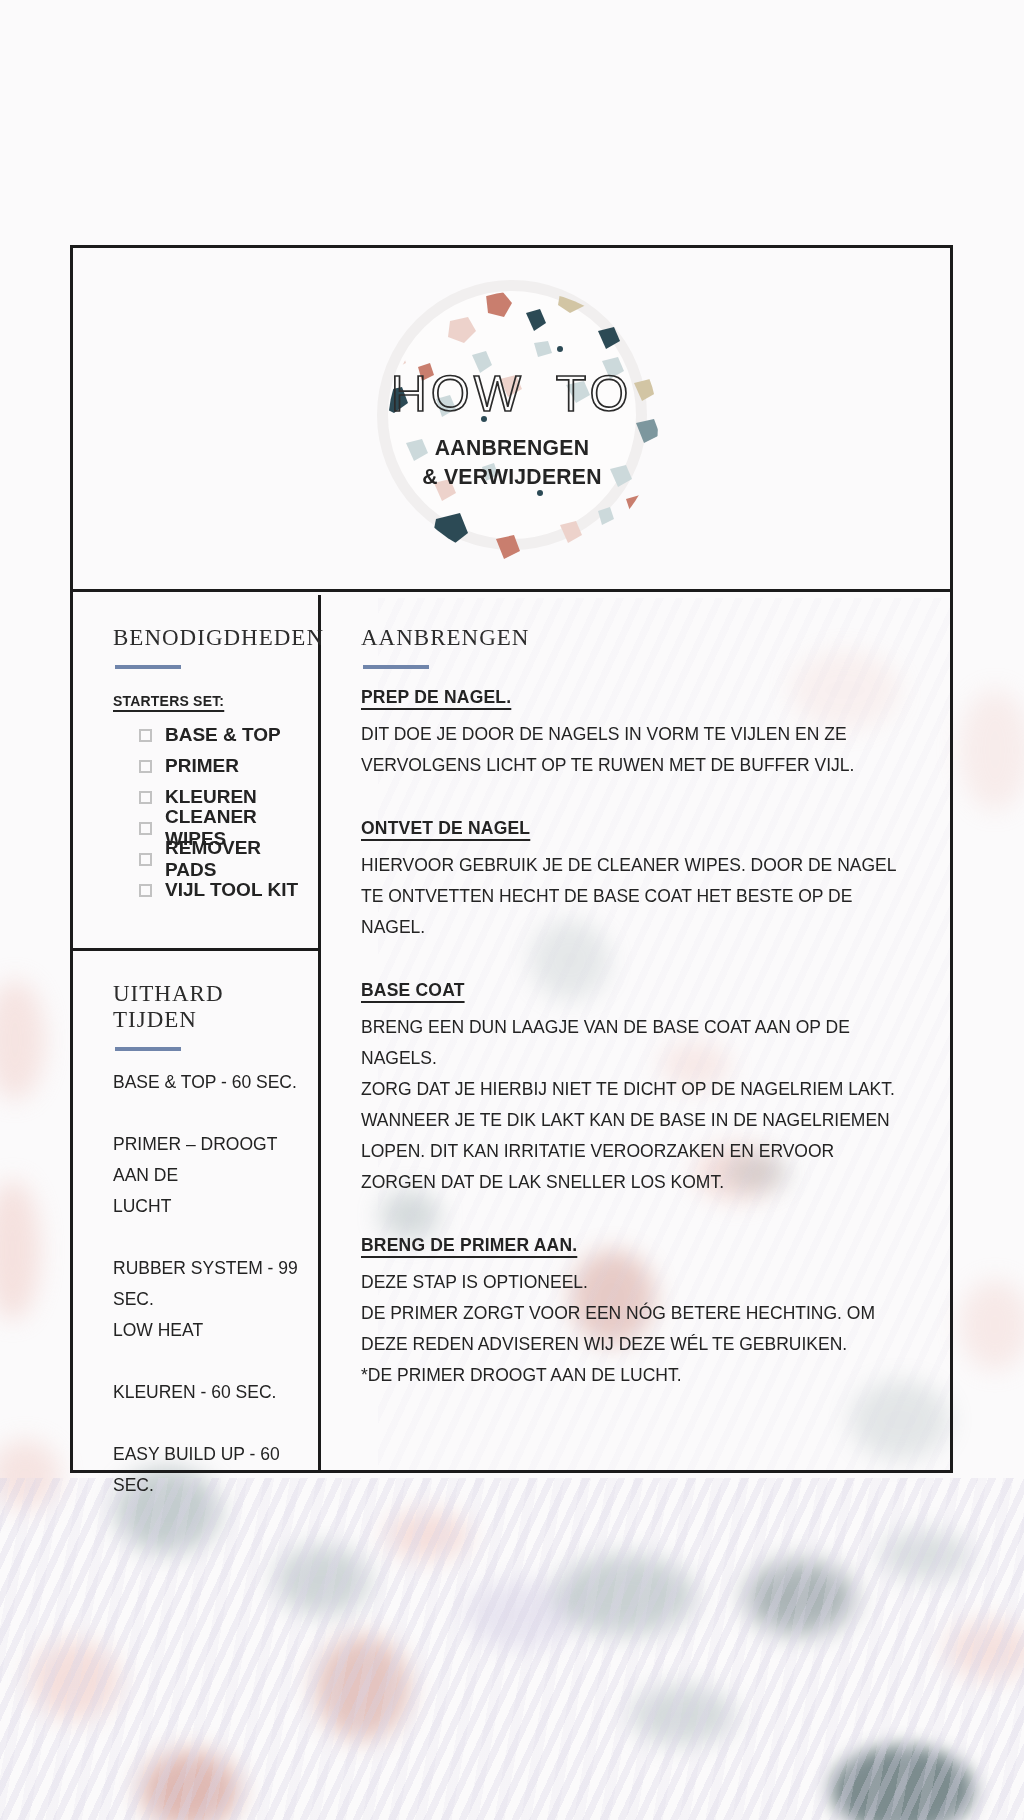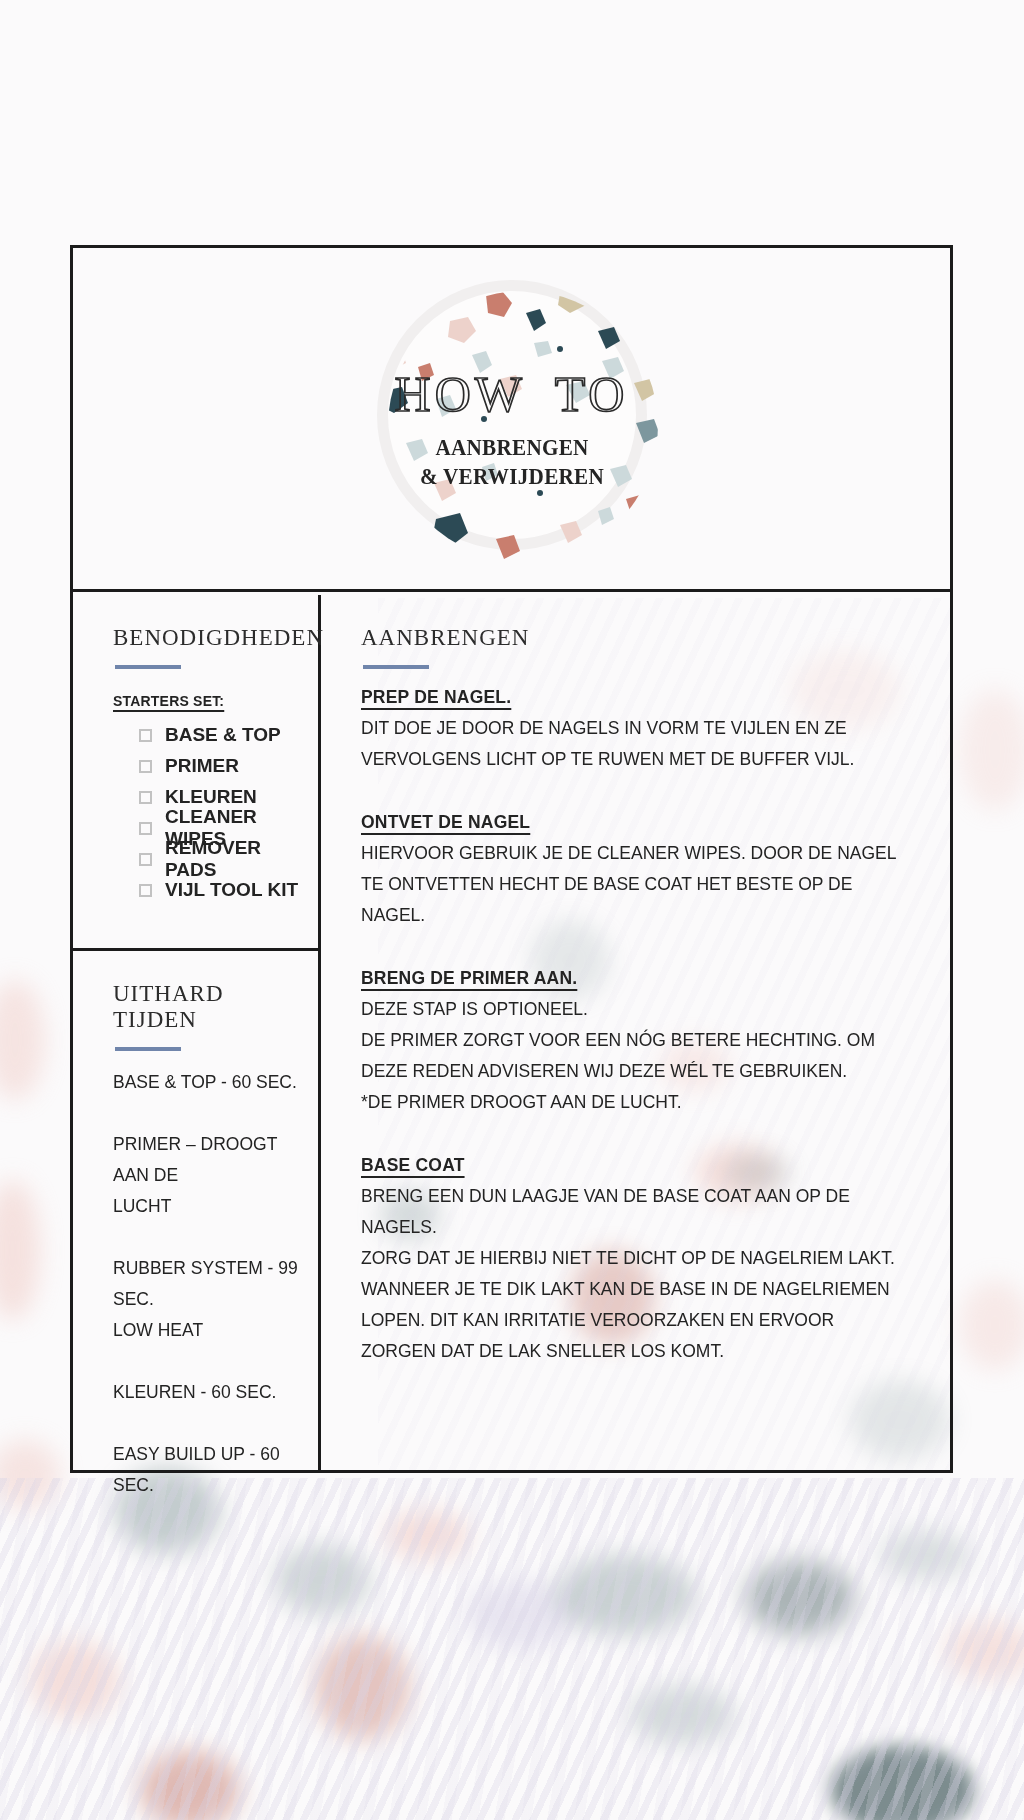--- a/index.html
+++ b/index.html
@@ -28,21 +28,21 @@
     background:repeating-linear-gradient(115deg, rgba(214,209,228,.25) 0 7px, rgba(255,255,255,0) 7px 18px);
   }
   .frame{
     position:absolute;left:70px;top:245px;width:883px;height:1228px;
     border:3px solid var(--border);background:transparent;
   }
   .frame-header{position:absolute;top:0;left:0;right:0;height:344px;border-bottom:3px solid var(--border);}
   .logo{
     position:absolute;left:50%;top:32px;transform:translateX(-50%);
     width:270px;height:270px;border-radius:50%;
-    border:11px solid var(--logo-ring);background:var(--logo-bg);font-family:Liberation Serif, serif;
+    border:11px solid var(--logo-ring);background:var(--logo-bg);
   }
   .logo svg{position:absolute;left:0;top:0;width:270px;height:270px;}
   .tz-coral{fill:var(--tz-coral);} .tz-blush{fill:var(--tz-blush);}
   .tz-teal{fill:var(--tz-teal);}  .tz-slate{fill:var(--tz-slate);}
   .tz-pale{fill:var(--tz-pale);}  .tz-beige{fill:var(--tz-beige);}
   .logo-title{
     position:absolute;left:-20px;right:-20px;top:74px;text-align:center;
     font-size:50px;font-weight:100;letter-spacing:4px;word-spacing:14px;color:#2b2b2b;
     white-space:nowrap;
   }
@@ -74,21 +74,21 @@
   .checkbox{width:13px;height:13px;border:2px solid var(--checkbox);margin-right:13px;flex:none;background:transparent;}
   .item-label{font-size:19px;font-weight:bold;}
   .entry-list{margin-top:16px;}
   .uithard-entry{font-size:17.5px;line-height:31px;white-space:pre-line;margin-bottom:31px;}
   .step{margin-top:32px;}
   .step-first{margin-top:13px;}
   .step-title{
     display:inline-block;font-size:17.5px;font-weight:bold;line-height:31px;letter-spacing:.2px;
     text-decoration:underline;text-underline-offset:5px;text-decoration-thickness:1.8px;
   }
-  .step-body{margin-top:0;font-size:17.5px;line-height:31px;white-space:pre-line;}
+  .step-body{margin-top:6px;font-size:17.5px;line-height:31px;white-space:pre-line;}
 </style>
 </head>
 <body>
 
 <div>
   <div class="blob" style="left:-15px;top:980px;width:60px;height:120px;background:var(--wash-pink);opacity:.40"></div>
   <div class="blob" style="left:-15px;top:1180px;width:55px;height:140px;background:var(--wash-pink);opacity:.45"></div>
   <div class="blob" style="left:960px;top:690px;width:70px;height:120px;background:var(--wash-pink);opacity:.25"></div>
   <div class="blob" style="left:960px;top:1280px;width:70px;height:90px;background:var(--wash-pink);opacity:.30"></div>
   <div class="blob" style="left:790px;top:650px;width:110px;height:80px;background:var(--wash-pink);opacity:.18"></div>
@@ -227,32 +227,32 @@
       </div>
 
       <div class="step">
         <span class="step-title">ONTVET DE NAGEL</span>
         <div class="step-body">HIERVOOR GEBRUIK JE DE CLEANER WIPES. DOOR DE NAGEL
 TE ONTVETTEN HECHT DE BASE COAT HET BESTE OP DE
 NAGEL.</div>
       </div>
 
       <div class="step">
-        <span class="step-title">BRENG DE PRIMER AAN.</span>
-        <div class="step-body">DEZE STAP IS OPTIONEEL.
-DE PRIMER ZORGT VOOR EEN NÓG BETERE HECHTING. OM
-DEZE REDEN ADVISEREN WIJ DEZE WÉL TE GEBRUIKEN.
-*DE PRIMER DROOGT AAN DE LUCHT.</div>
-      </div>
-
-      <div class="step">
         <span class="step-title">BASE COAT</span>
         <div class="step-body">BRENG EEN DUN LAAGJE VAN DE BASE COAT AAN OP DE
 NAGELS.
 ZORG DAT JE HIERBIJ NIET TE DICHT OP DE NAGELRIEM LAKT.
 WANNEER JE TE DIK LAKT KAN DE BASE IN DE NAGELRIEMEN
 LOPEN. DIT KAN IRRITATIE VEROORZAKEN EN ERVOOR
 ZORGEN DAT DE LAK SNELLER LOS KOMT.</div>
       </div>
+
+      <div class="step">
+        <span class="step-title">BRENG DE PRIMER AAN.</span>
+        <div class="step-body">DEZE STAP IS OPTIONEEL.
+DE PRIMER ZORGT VOOR EEN NÓG BETERE HECHTING. OM
+DEZE REDEN ADVISEREN WIJ DEZE WÉL TE GEBRUIKEN.
+*DE PRIMER DROOGT AAN DE LUCHT.</div>
+      </div>
     </div>
 
   </div>
 </div>
 
 </body></html>

